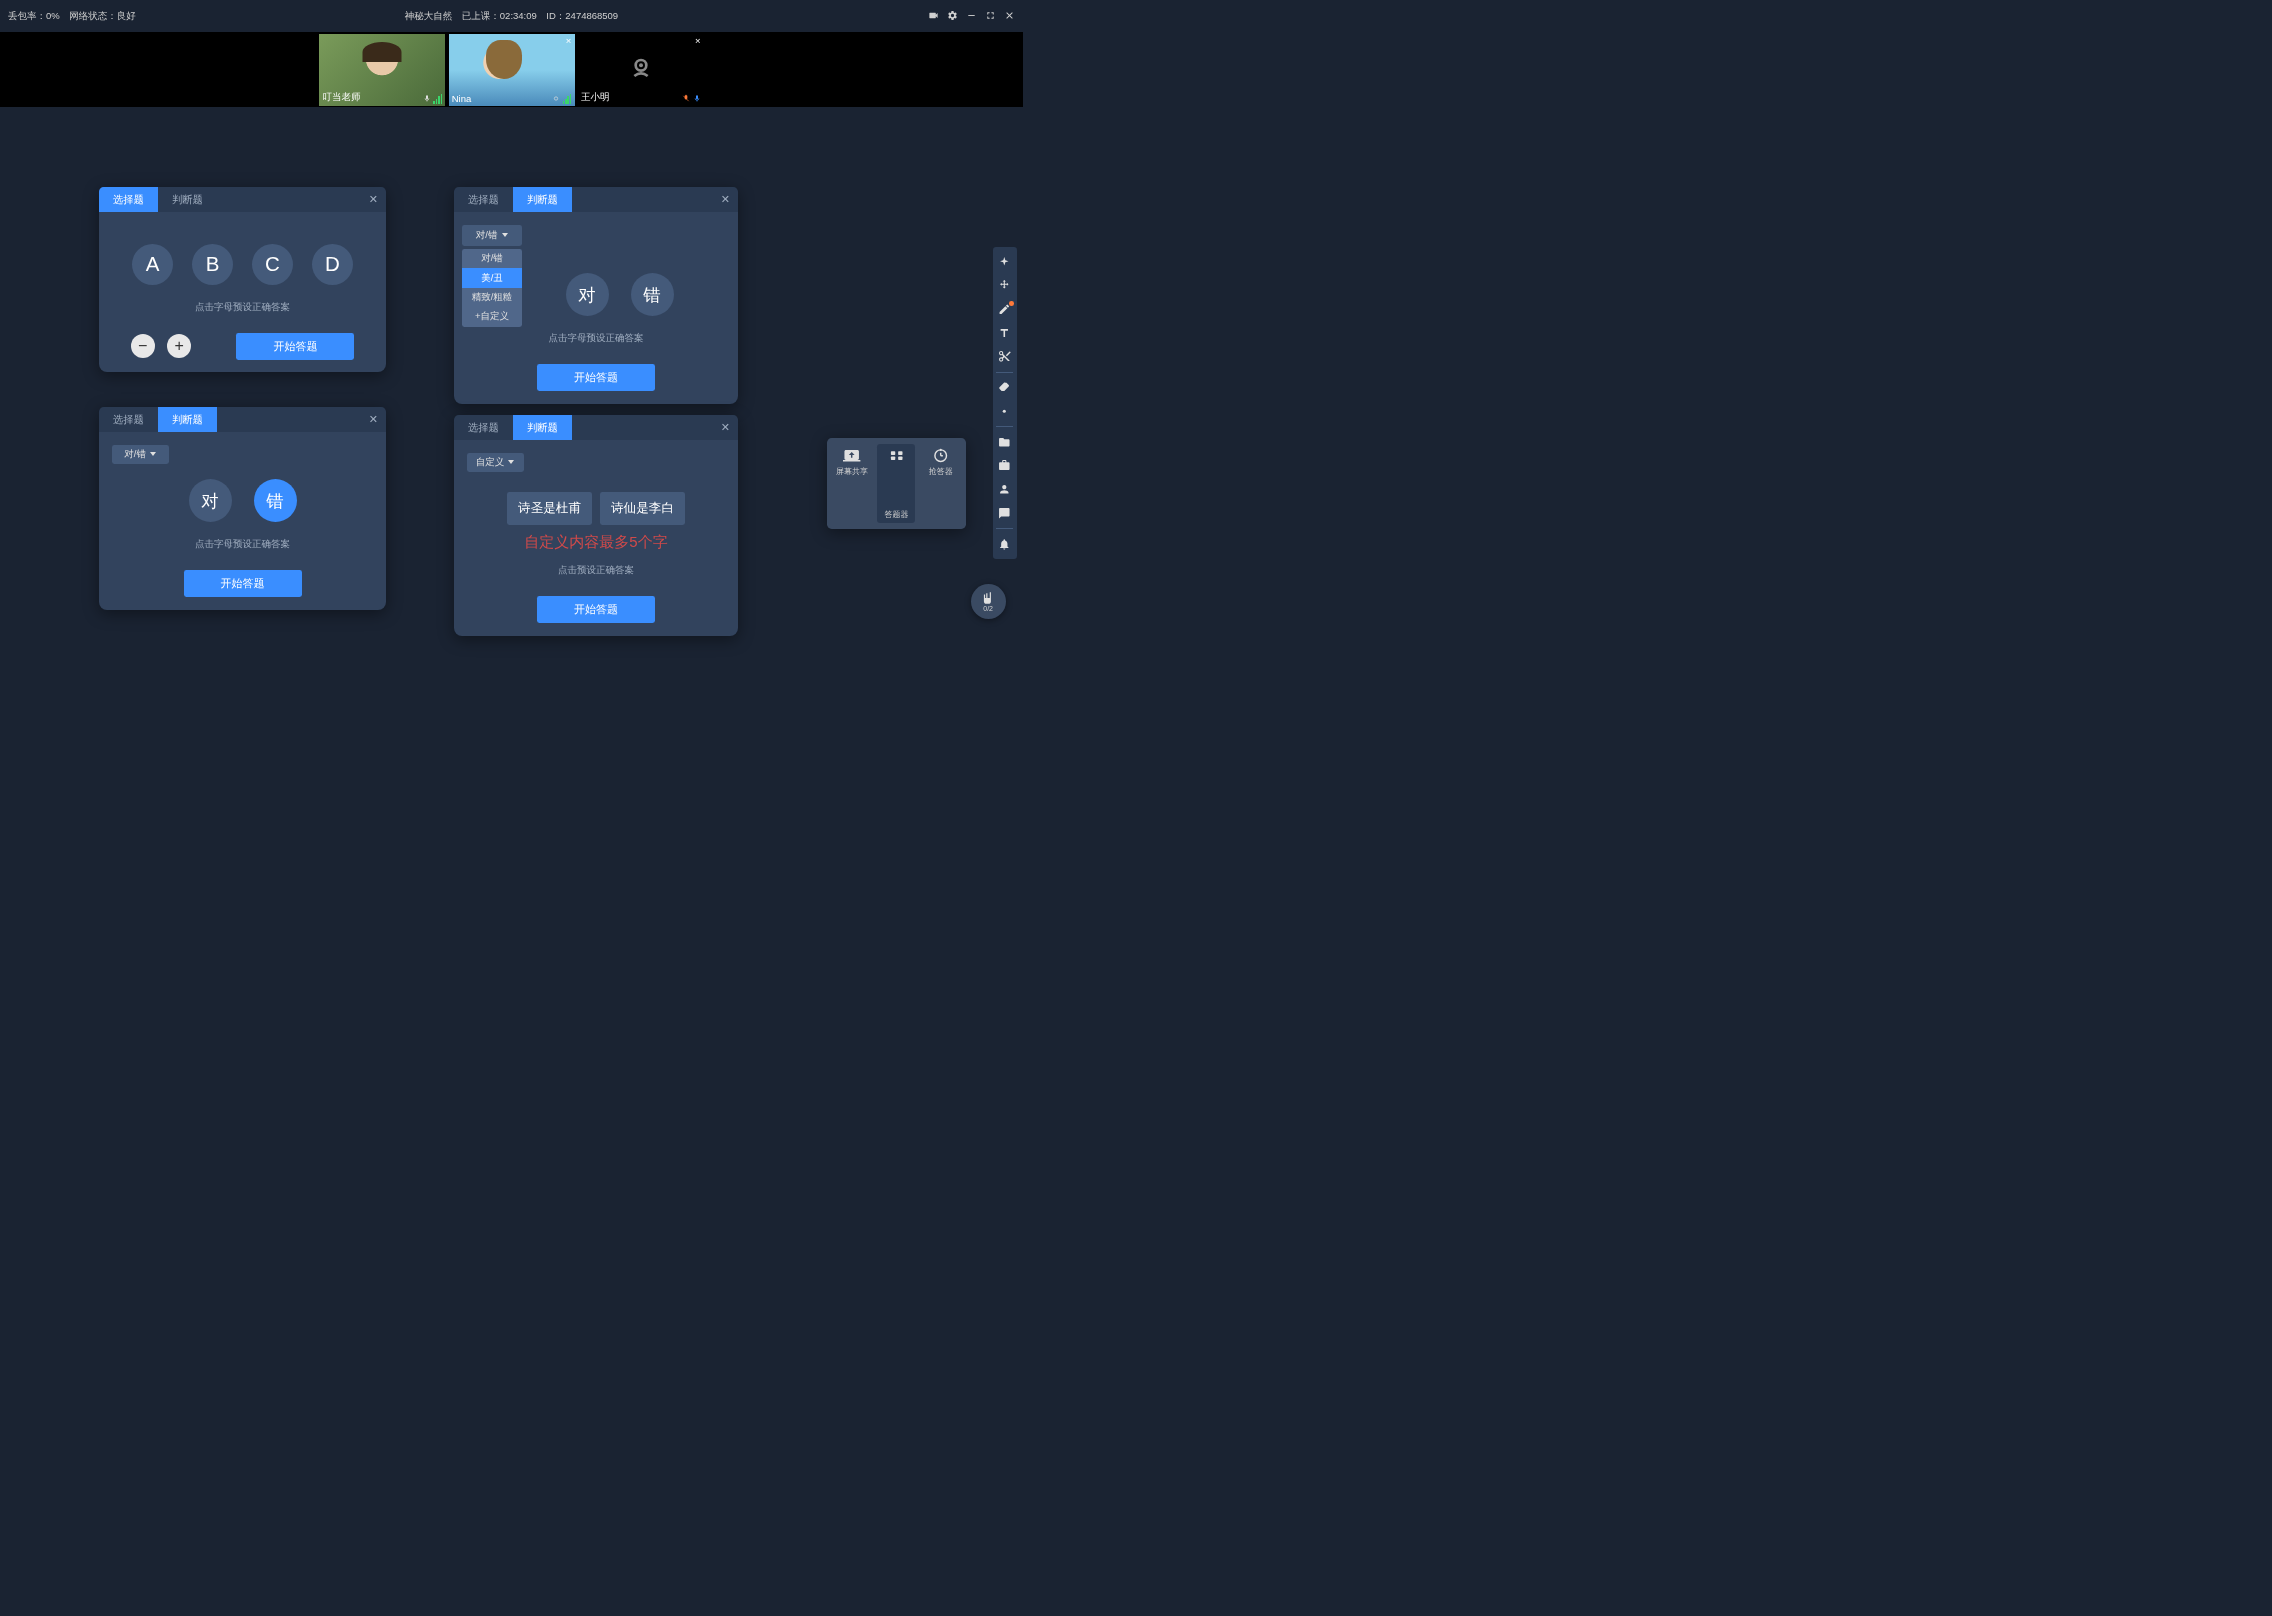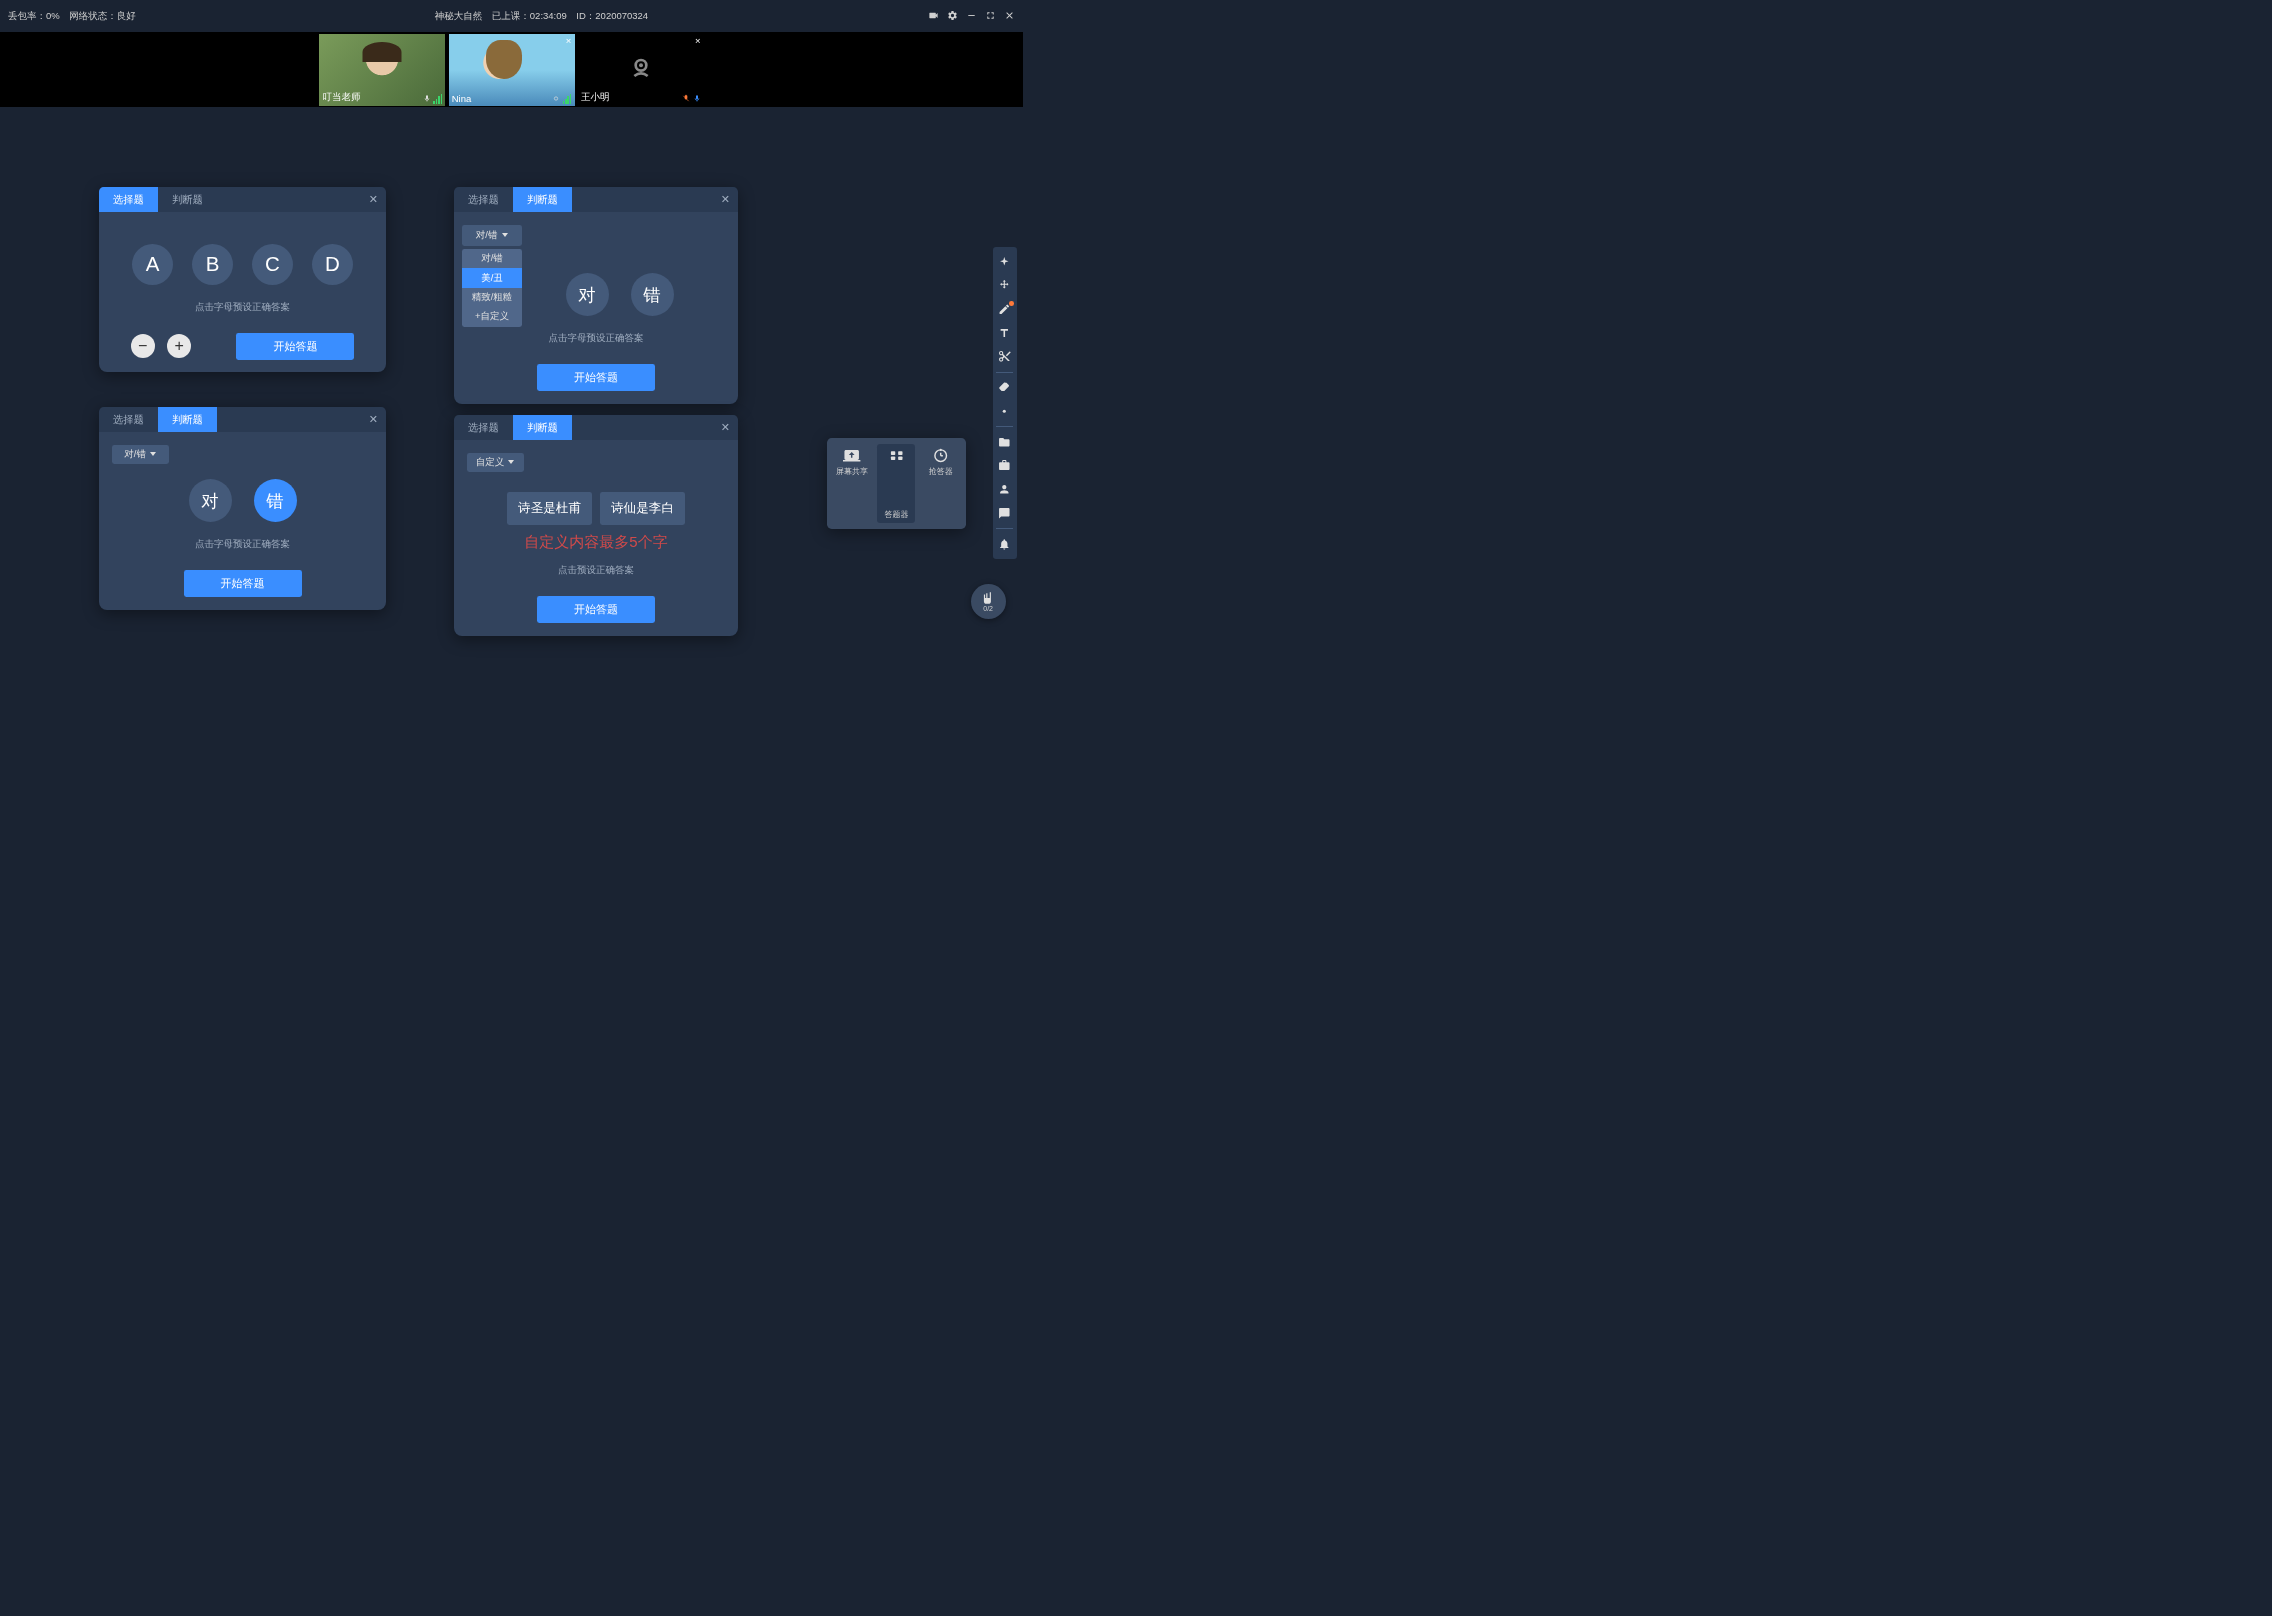--- a/index.html
+++ b/index.html
@@ -17,21 +17,21 @@
 .topbar {
   height: 16px;
   display: flex;
   align-items: center;
   font-size: 9.5px;
   color: #d0d0d0;
   padding: 16px 8px;
   position: relative;
 }
 .topbar-left { display: flex; gap: 9.5px; }
-.topbar-center { position: absolute; left: 50%; transform: translateX(-50%); display: flex; gap: 9.5px; margin-left: 30px; }
+.topbar-center { position: absolute; left: 50%; transform: translateX(-50%); display: flex; gap: 9.5px; }
 .topbar-right { position: absolute; right: 8px; display: flex; gap: 8px; align-items: center; }
 .topbar-right svg { width: 11px; height: 11px; fill: #d0d0d0; }
 
 
 .video-strip {
   height: 75px;
   background: #000;
   display: flex;
   justify-content: center;
   gap: 3.2px;
@@ -230,21 +230,21 @@
 <body>
 
 <div class="topbar">
   <div class="topbar-left">
     <span><span>丢包率：</span><span>0%</span></span>
     <span><span>网络状态：</span><span>良好</span></span>
   </div>
   <div class="topbar-center">
     <span>神秘大自然</span>
     <span><span>已上课：</span><span>02:34:09</span></span>
-    <span><span>ID：</span><span>2020070324</span></span>
+    <span><span>ID：</span><span>2474868509</span></span>
   </div>
   <div class="topbar-right">
     <span><svg viewBox="0 0 24 24">
           <path d="M17 10.5V7c0-.55-.45-1-1-1H4c-.55 0-1 .45-1 1v10c0 .55.45 1 1 1h12c.55 0 1-.45 1-1v-3.5l4 4v-11l-4 4z"></path>
         </svg></span>
     <span><svg viewBox="0 0 24 24">
           <path d="M19.14 12.94c.04-.3.06-.61.06-.94s-.02-.64-.07-.94l2.03-1.58a.5.5 0 0 0 .12-.61l-1.92-3.32a.5.5 0 0 0-.61-.22l-2.39.96a7.03 7.03 0 0 0-1.62-.94l-.36-2.54a.5.5 0 0 0-.5-.42h-3.84a.5.5 0 0 0-.5.42l-.36 2.54c-.59.24-1.13.57-1.62.94l-2.39-.96a.5.5 0 0 0-.61.22L2.74 8.87a.5.5 0 0 0 .12.61l2.03 1.58c-.05.3-.07.63-.07.94s.02.64.07.94l-2.03 1.58a.5.5 0 0 0-.12.61l1.92 3.32a.5.5 0 0 0 .61.22l2.39-.96c.49.37 1.03.7 1.62.94l.36 2.54a.5.5 0 0 0 .5.42h3.84a.5.5 0 0 0 .5-.42l.36-2.54c.59-.24 1.13-.57 1.62-.94l2.39.96a.5.5 0 0 0 .61-.22l1.92-3.32a.5.5 0 0 0-.12-.61l-2.03-1.58zM12 15.6A3.6 3.6 0 1 1 12 8.4a3.6 3.6 0 0 1 0 7.2z"></path>
         </svg></span>
     <span><svg viewBox="0 0 24 24">
           <rect x="5" y="11" width="14" height="2"></rect>

